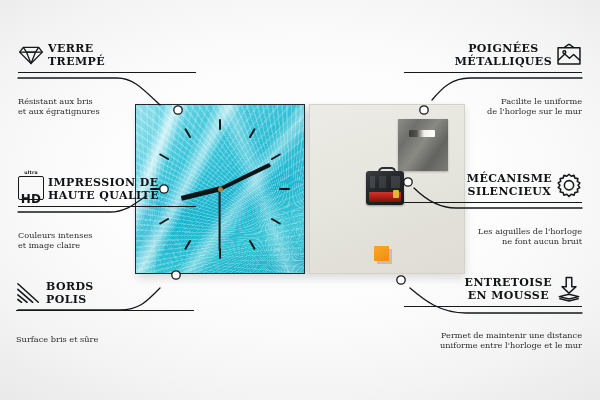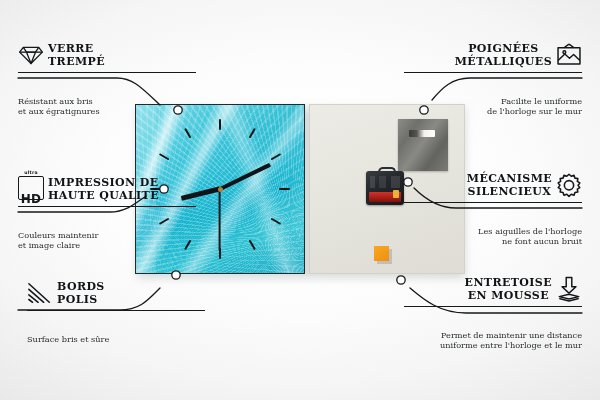--- a/index.html
+++ b/index.html
@@ -415,25 +415,25 @@
       <span class="f-icon">
         <span class="hd-badge">
           <span class="hd-small">ultra</span>
           <span class="hd-big">HD</span>
         </span>
       </span>
       <span class="f-title">IMPRESSION DE
 HAUTE QUALITÉ</span>
     </div>
     <div class="f-rule"></div>
-    <div class="f-sub">Couleurs maintenir
+    <div class="f-sub">Couleurs intenses
 et image claire</div>
   </div>
 
-  <div class="feature left" style="left:27px; top:280px;">
+  <div class="feature left" style="left:16px; top:280px;">
     <div class="f-head">
       <span class="f-icon">
         <svg viewBox="0 0 28 26">
           <g stroke="currentColor" stroke-width="1.7" stroke-linecap="round">
             <path d="M2 3 L24 23"></path>
             <path d="M2 9 L18 23"></path>
             <path d="M2 15 L12 23"></path>
             <path d="M2 20 L6 23"></path>
           </g>
         </svg>

